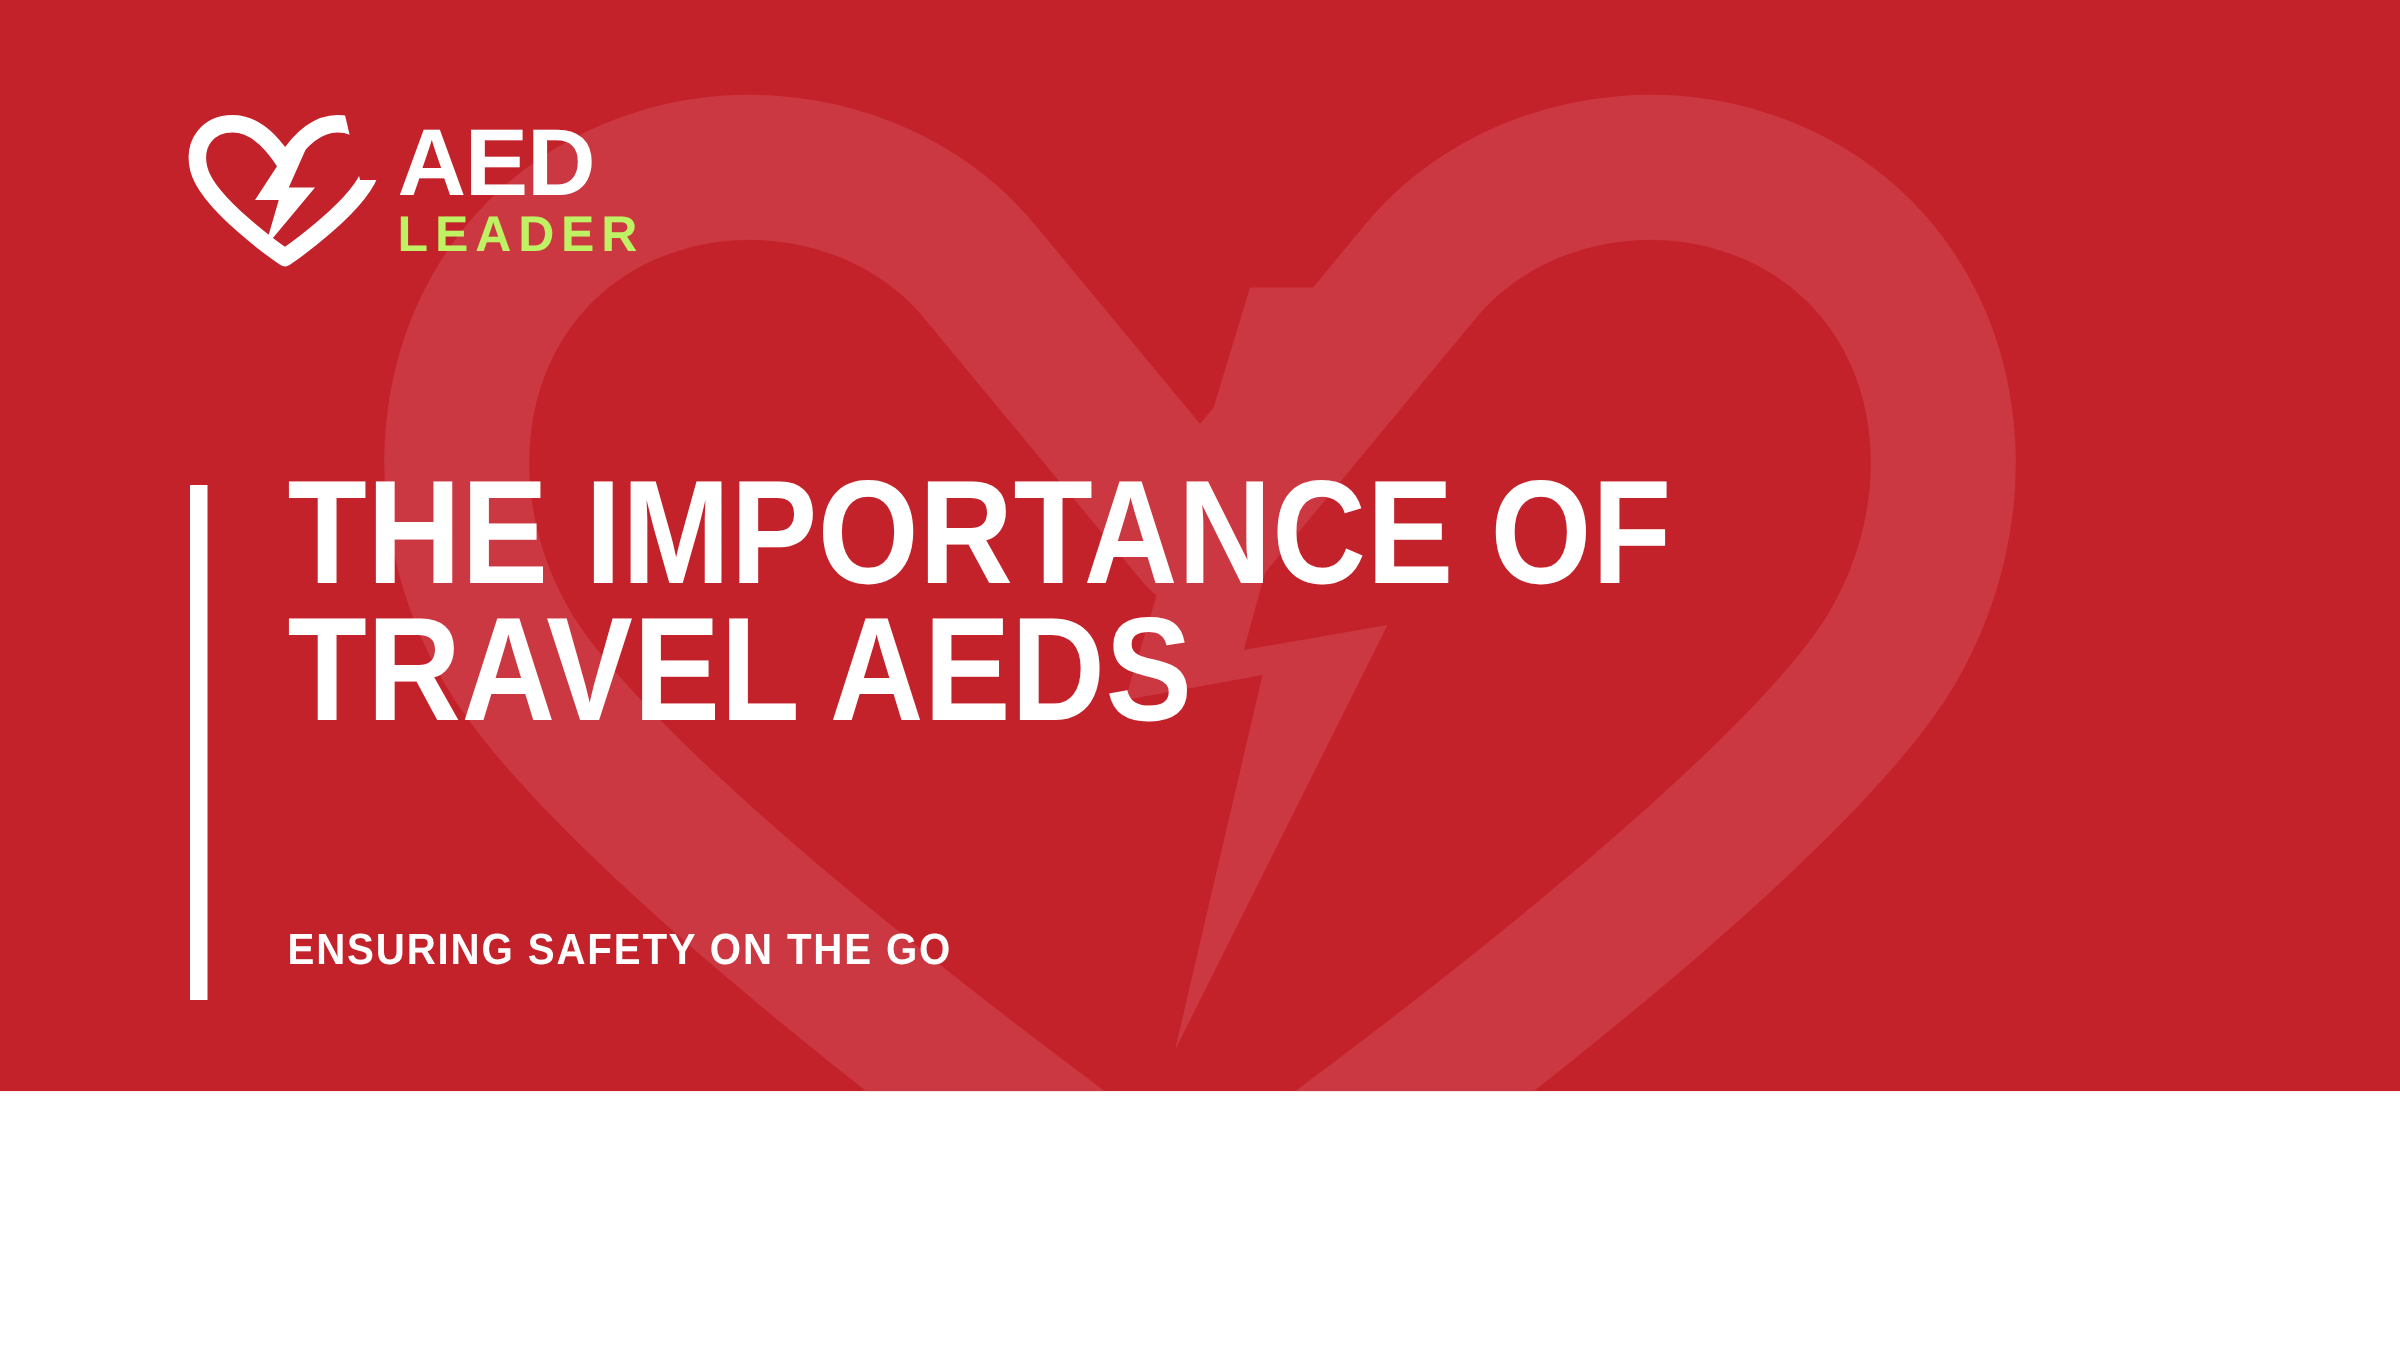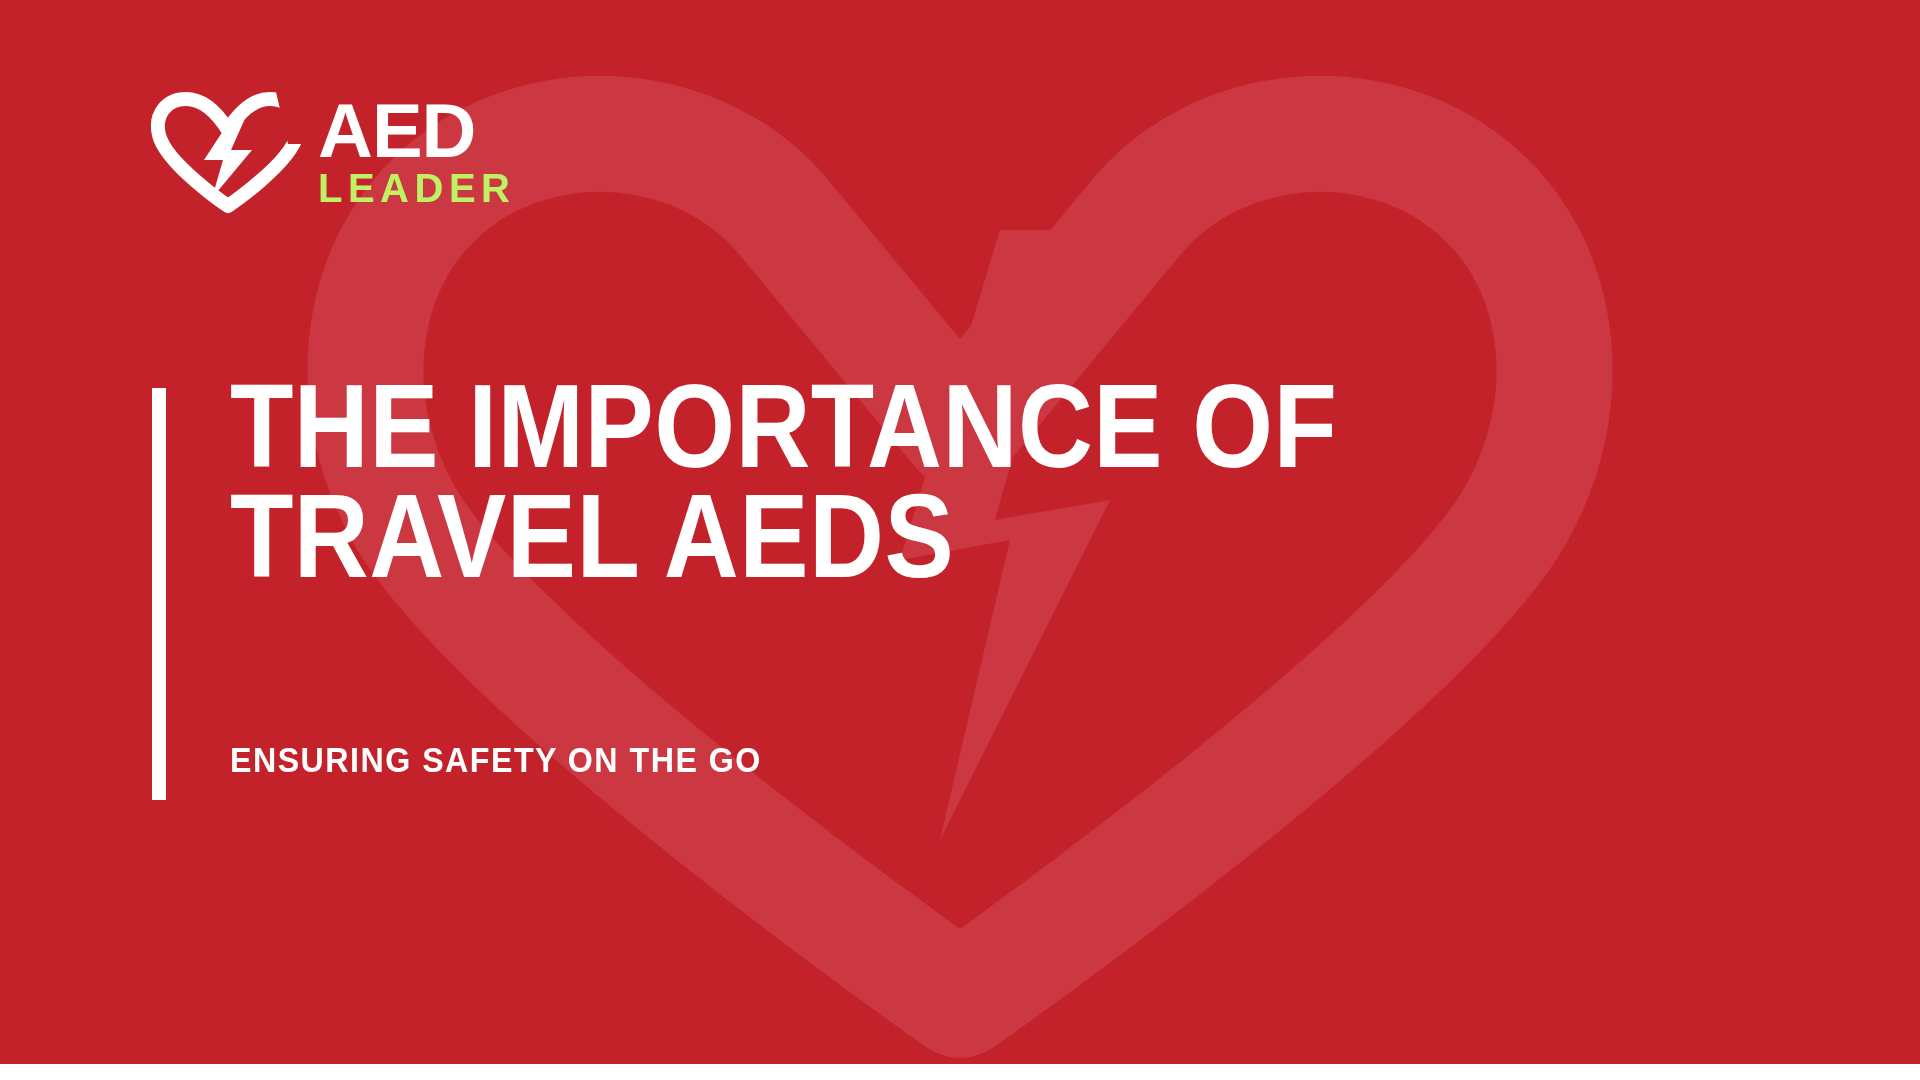--- a/index.html
+++ b/index.html
@@ -3,21 +3,21 @@
 <meta charset="utf-8">
 <style>
   html, body {
     margin: 0;
     padding: 0;
     background: #ffffff;
   }
   #banner {
     position: relative;
     width: 1920px;
-    height: 1064px;
+    height: 873px;
     overflow: hidden;
     background: #C4222A;
     font-family: "Liberation Sans", sans-serif;
     -webkit-font-smoothing: antialiased;
   }
 
   
   #watermark {
     position: absolute;
     left: 0; top: 0;

